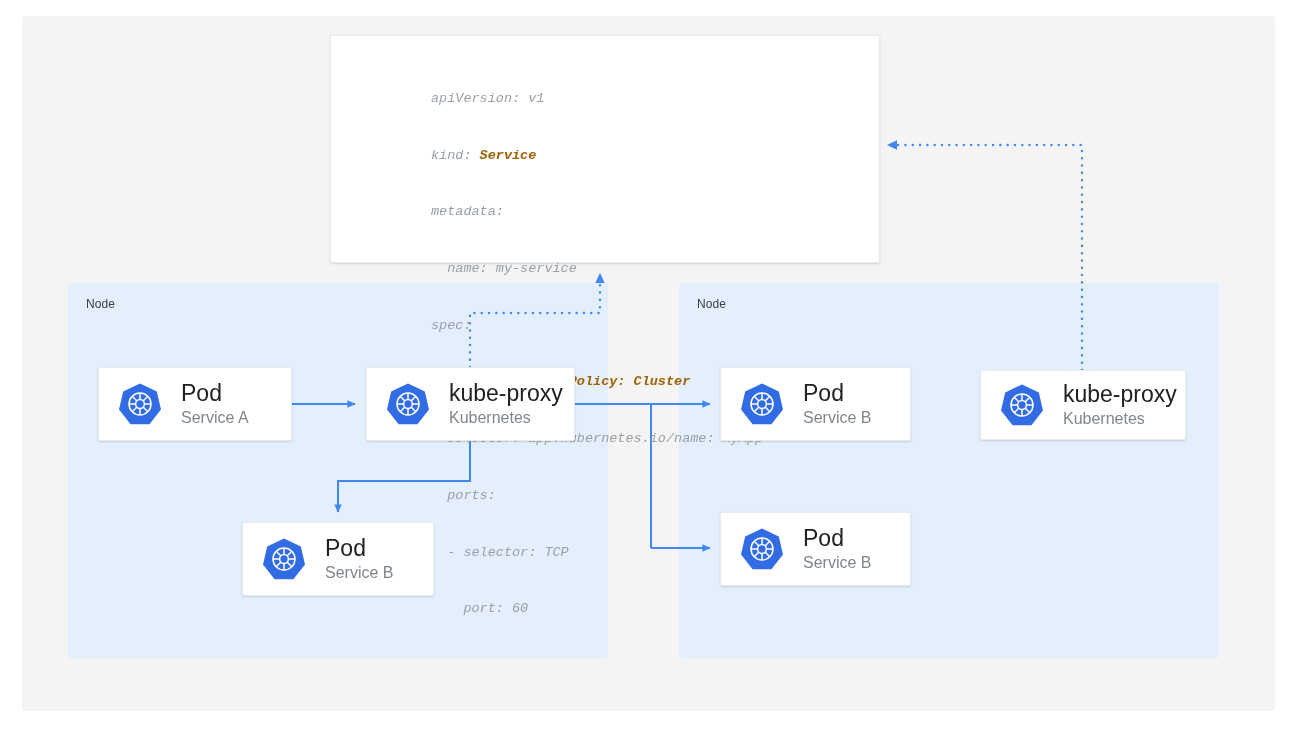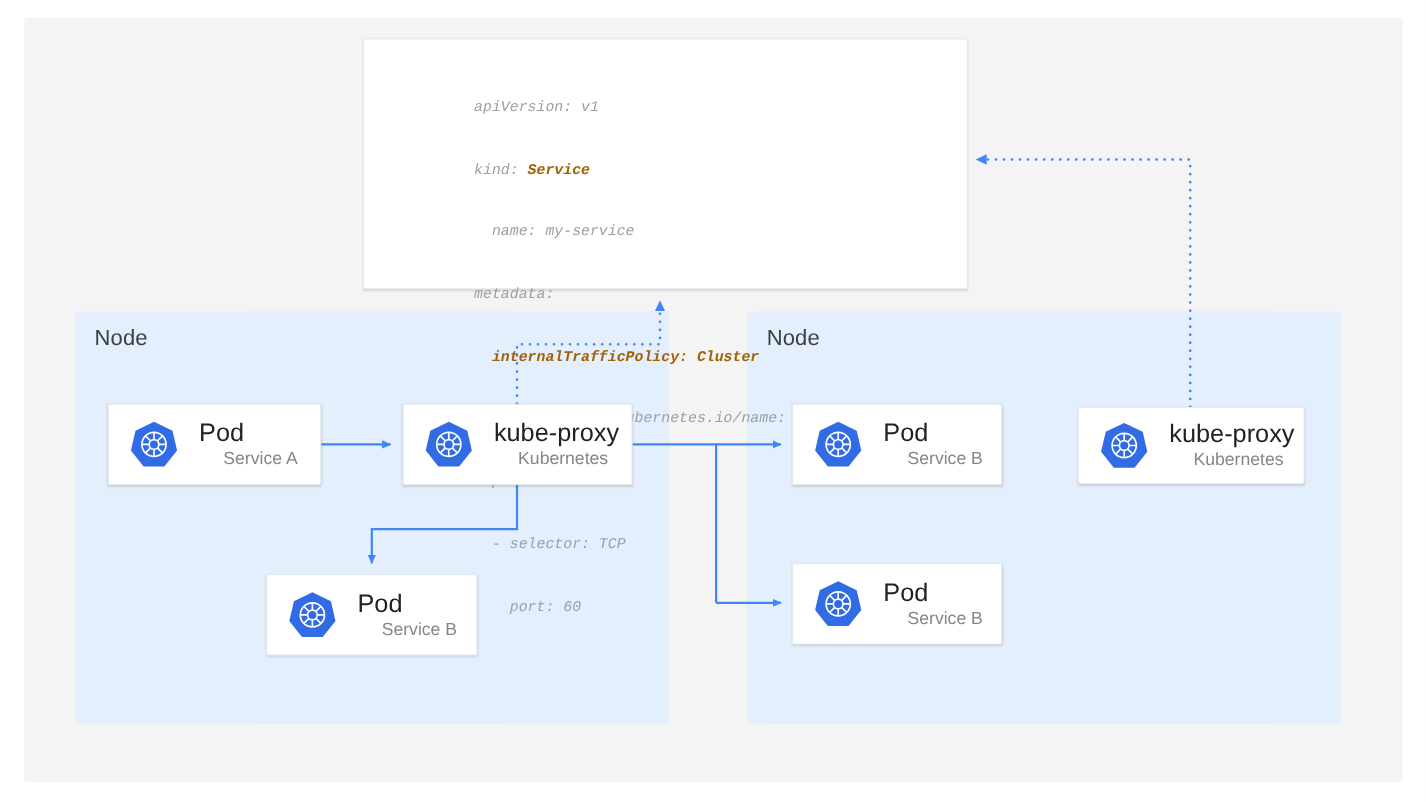--- a/index.html
+++ b/index.html
@@ -27,21 +27,21 @@
     background: #f4f4f4;
     border-radius: 3px;
   }
   .node-box {
     position: absolute;
     background: #e3effc;
     border-radius: 2px;
   }
   .node-label {
     position: absolute;
-    font-size: 20px;
+    font-size: 12px;
     color: #3c4043;
     letter-spacing: 0.1px;
     white-space: nowrap;
   }
   .card {
     position: absolute;
     background: #ffffff;
     border: 1px solid #e8eaed;
     border-radius: 2px;
     box-shadow: 0 1px 2px rgba(60,64,67,0.18);
@@ -60,21 +60,20 @@
     line-height: 1.28;
     white-space: nowrap;
   }
   .card-title {
     font-size: 23px;
     color: #202124;
   }
   .card-sub {
     font-size: 16px;
     color: #80868b;
-    margin-left: 22px;
   }
   .yaml-box {
     position: absolute;
     left: 330px;
     top: 35px;
     width: 550px;
     height: 228px;
     background: #ffffff;
     border: 1px solid #e8eaed;
     border-radius: 2px;
@@ -140,22 +139,23 @@
 
     <path d="M470,367 L470,313 L600,313 L600,274" stroke="#4285f4" stroke-width="2.4" fill="none" stroke-linecap="round" stroke-dasharray="0.1 7.2" marker-end="url(#arrowhead-dot)"></path>
 
     <path d="M1082,370 L1082,145 L888,145" stroke="#4285f4" stroke-width="2.4" fill="none" stroke-linecap="round" stroke-dasharray="0.1 7.2" marker-end="url(#arrowhead-dot)"></path>
   </svg>
 
   <div class="yaml-box">
     <div class="yaml-code">
       <div class="yaml-line">apiVersion: v1</div>
       <div class="yaml-line"><span>kind: </span><b>Service</b></div>
+      <div class="yaml-line">metadata:</div>
       <div class="yaml-line">  name: my-service</div>
-      <div class="yaml-line">metadata:</div>
+      <div class="yaml-line">spec:</div>
       <div class="yaml-line"><b>  internalTrafficPolicy: Cluster</b></div>
       <div class="yaml-line">  selector: app.kubernetes.io/name: MyApp</div>
       <div class="yaml-line">  ports:</div>
       <div class="yaml-line">  - selector: TCP</div>
       <div class="yaml-line">    port: 60</div>
     </div>
   </div>
 
   <div class="card" style="left:98px; top:367px; width:194px; height:74px;">
     <span class="card-icon">

